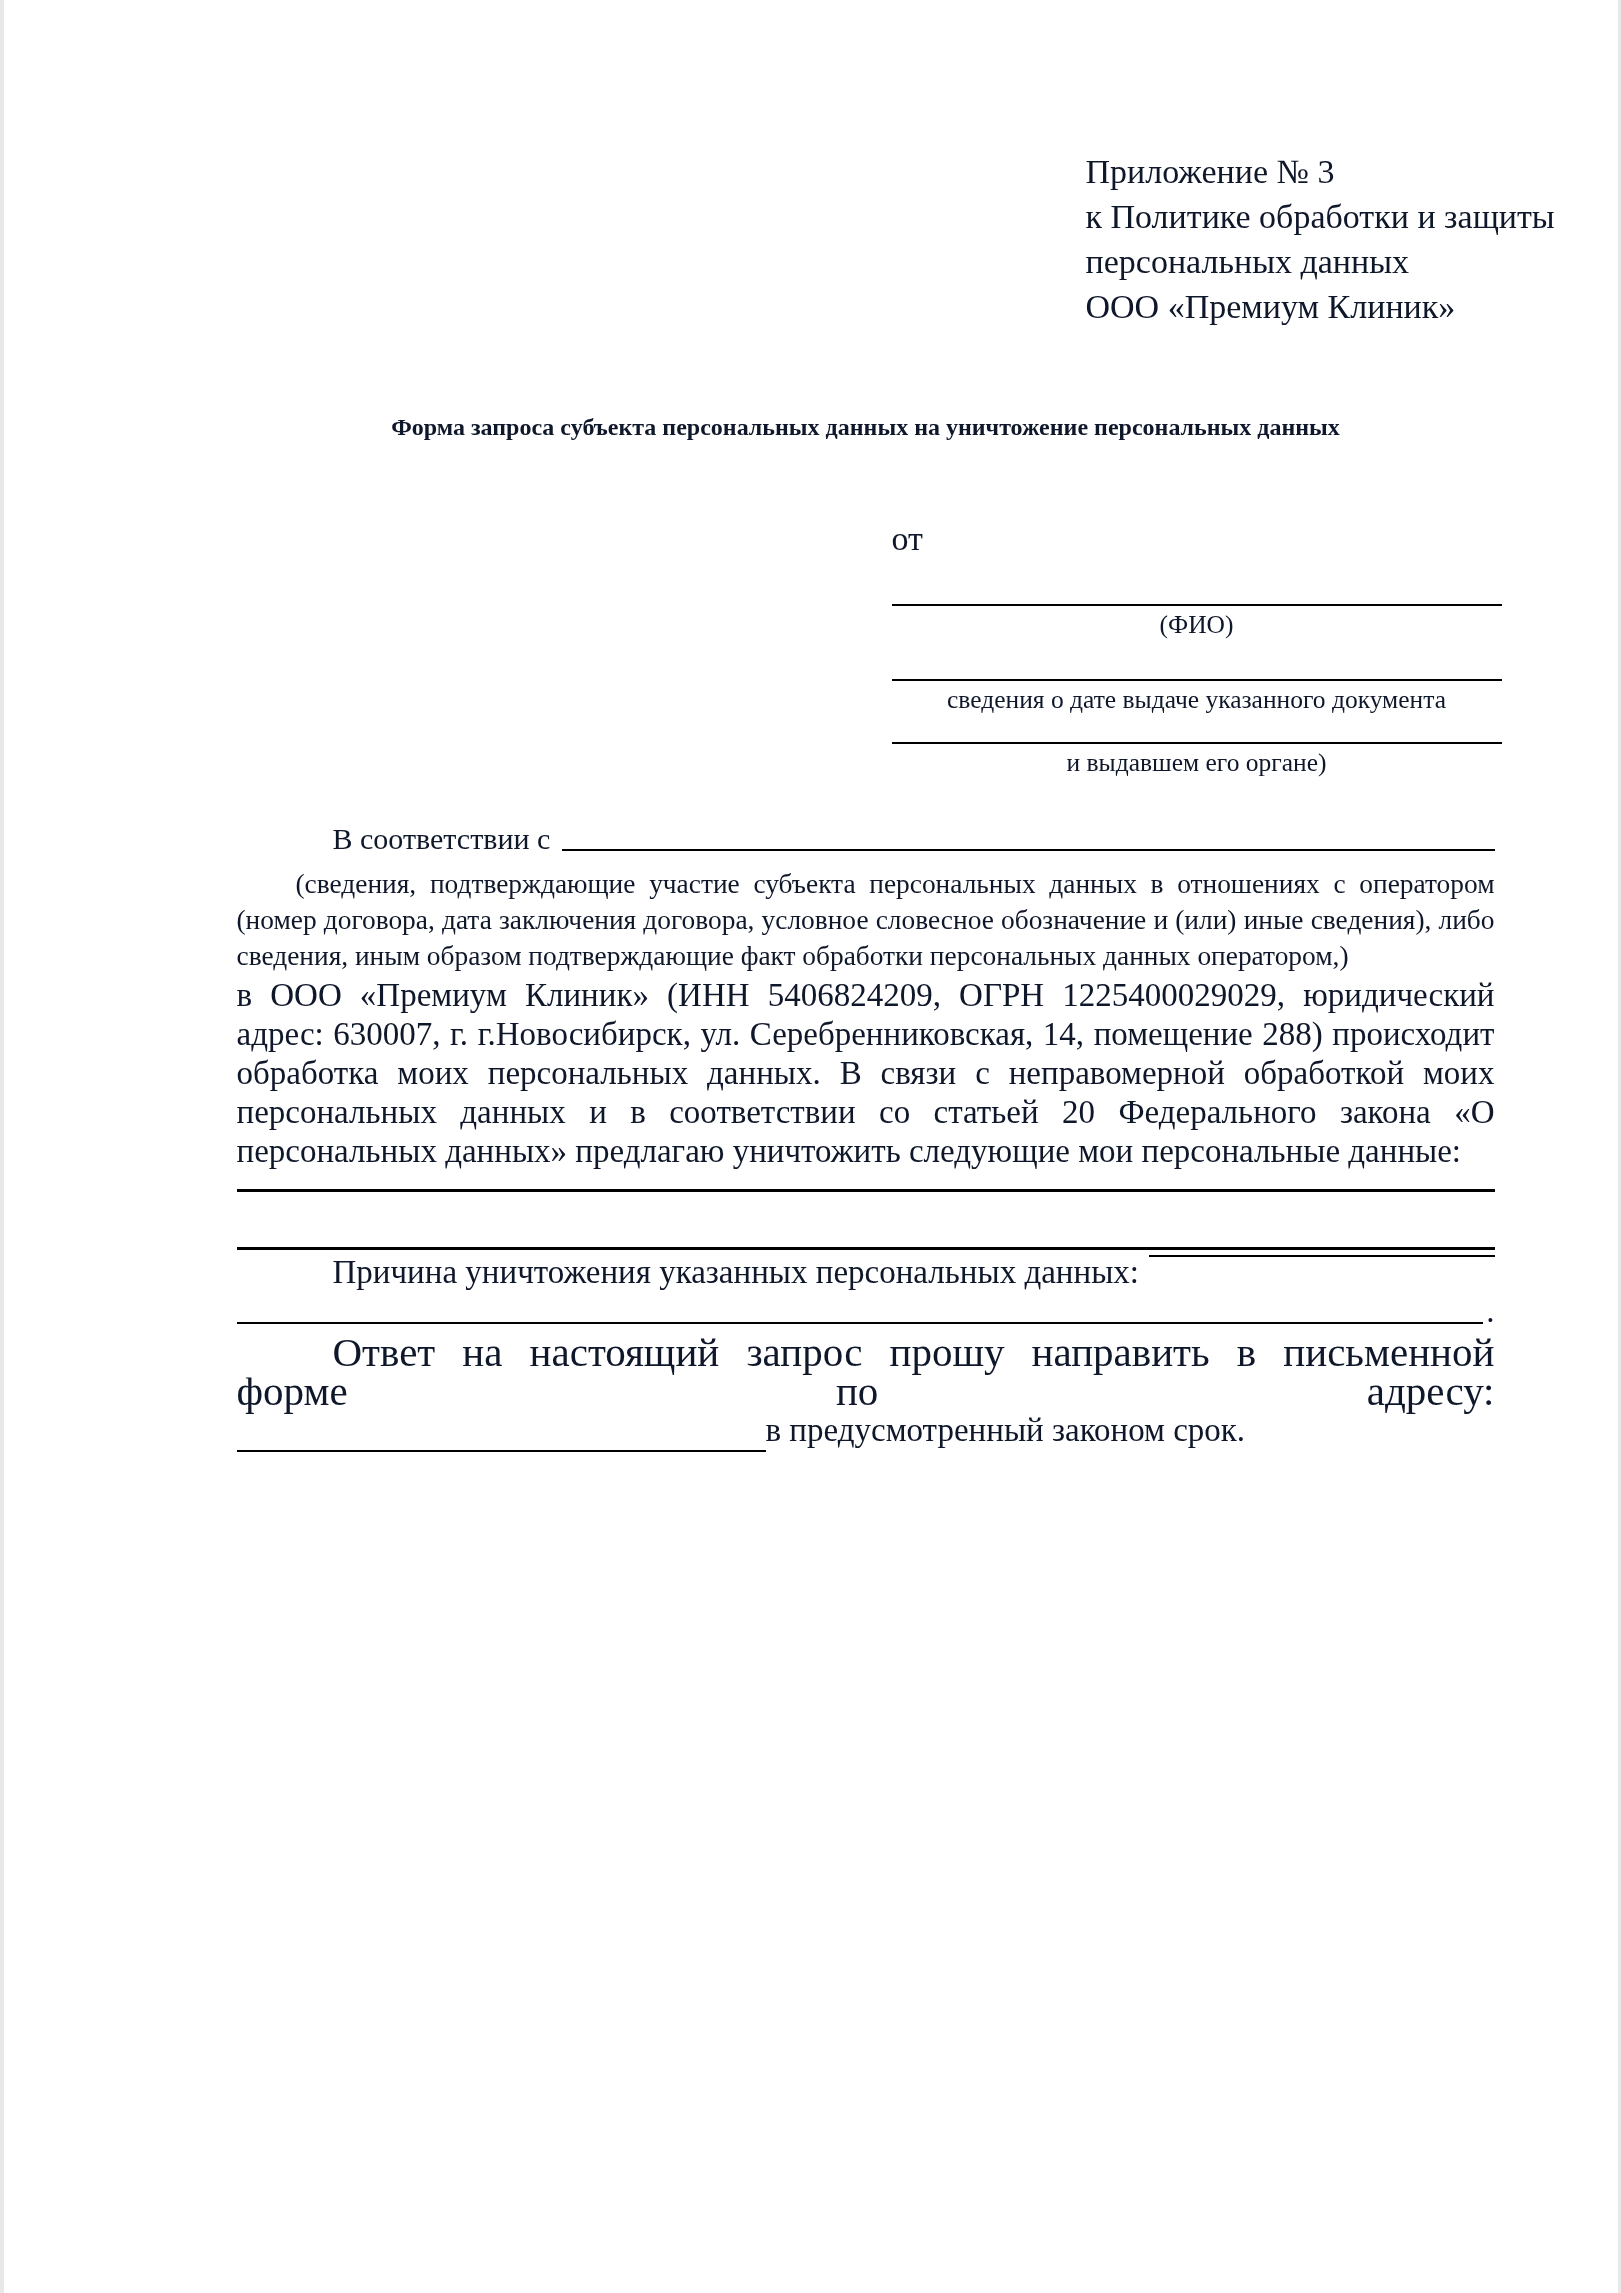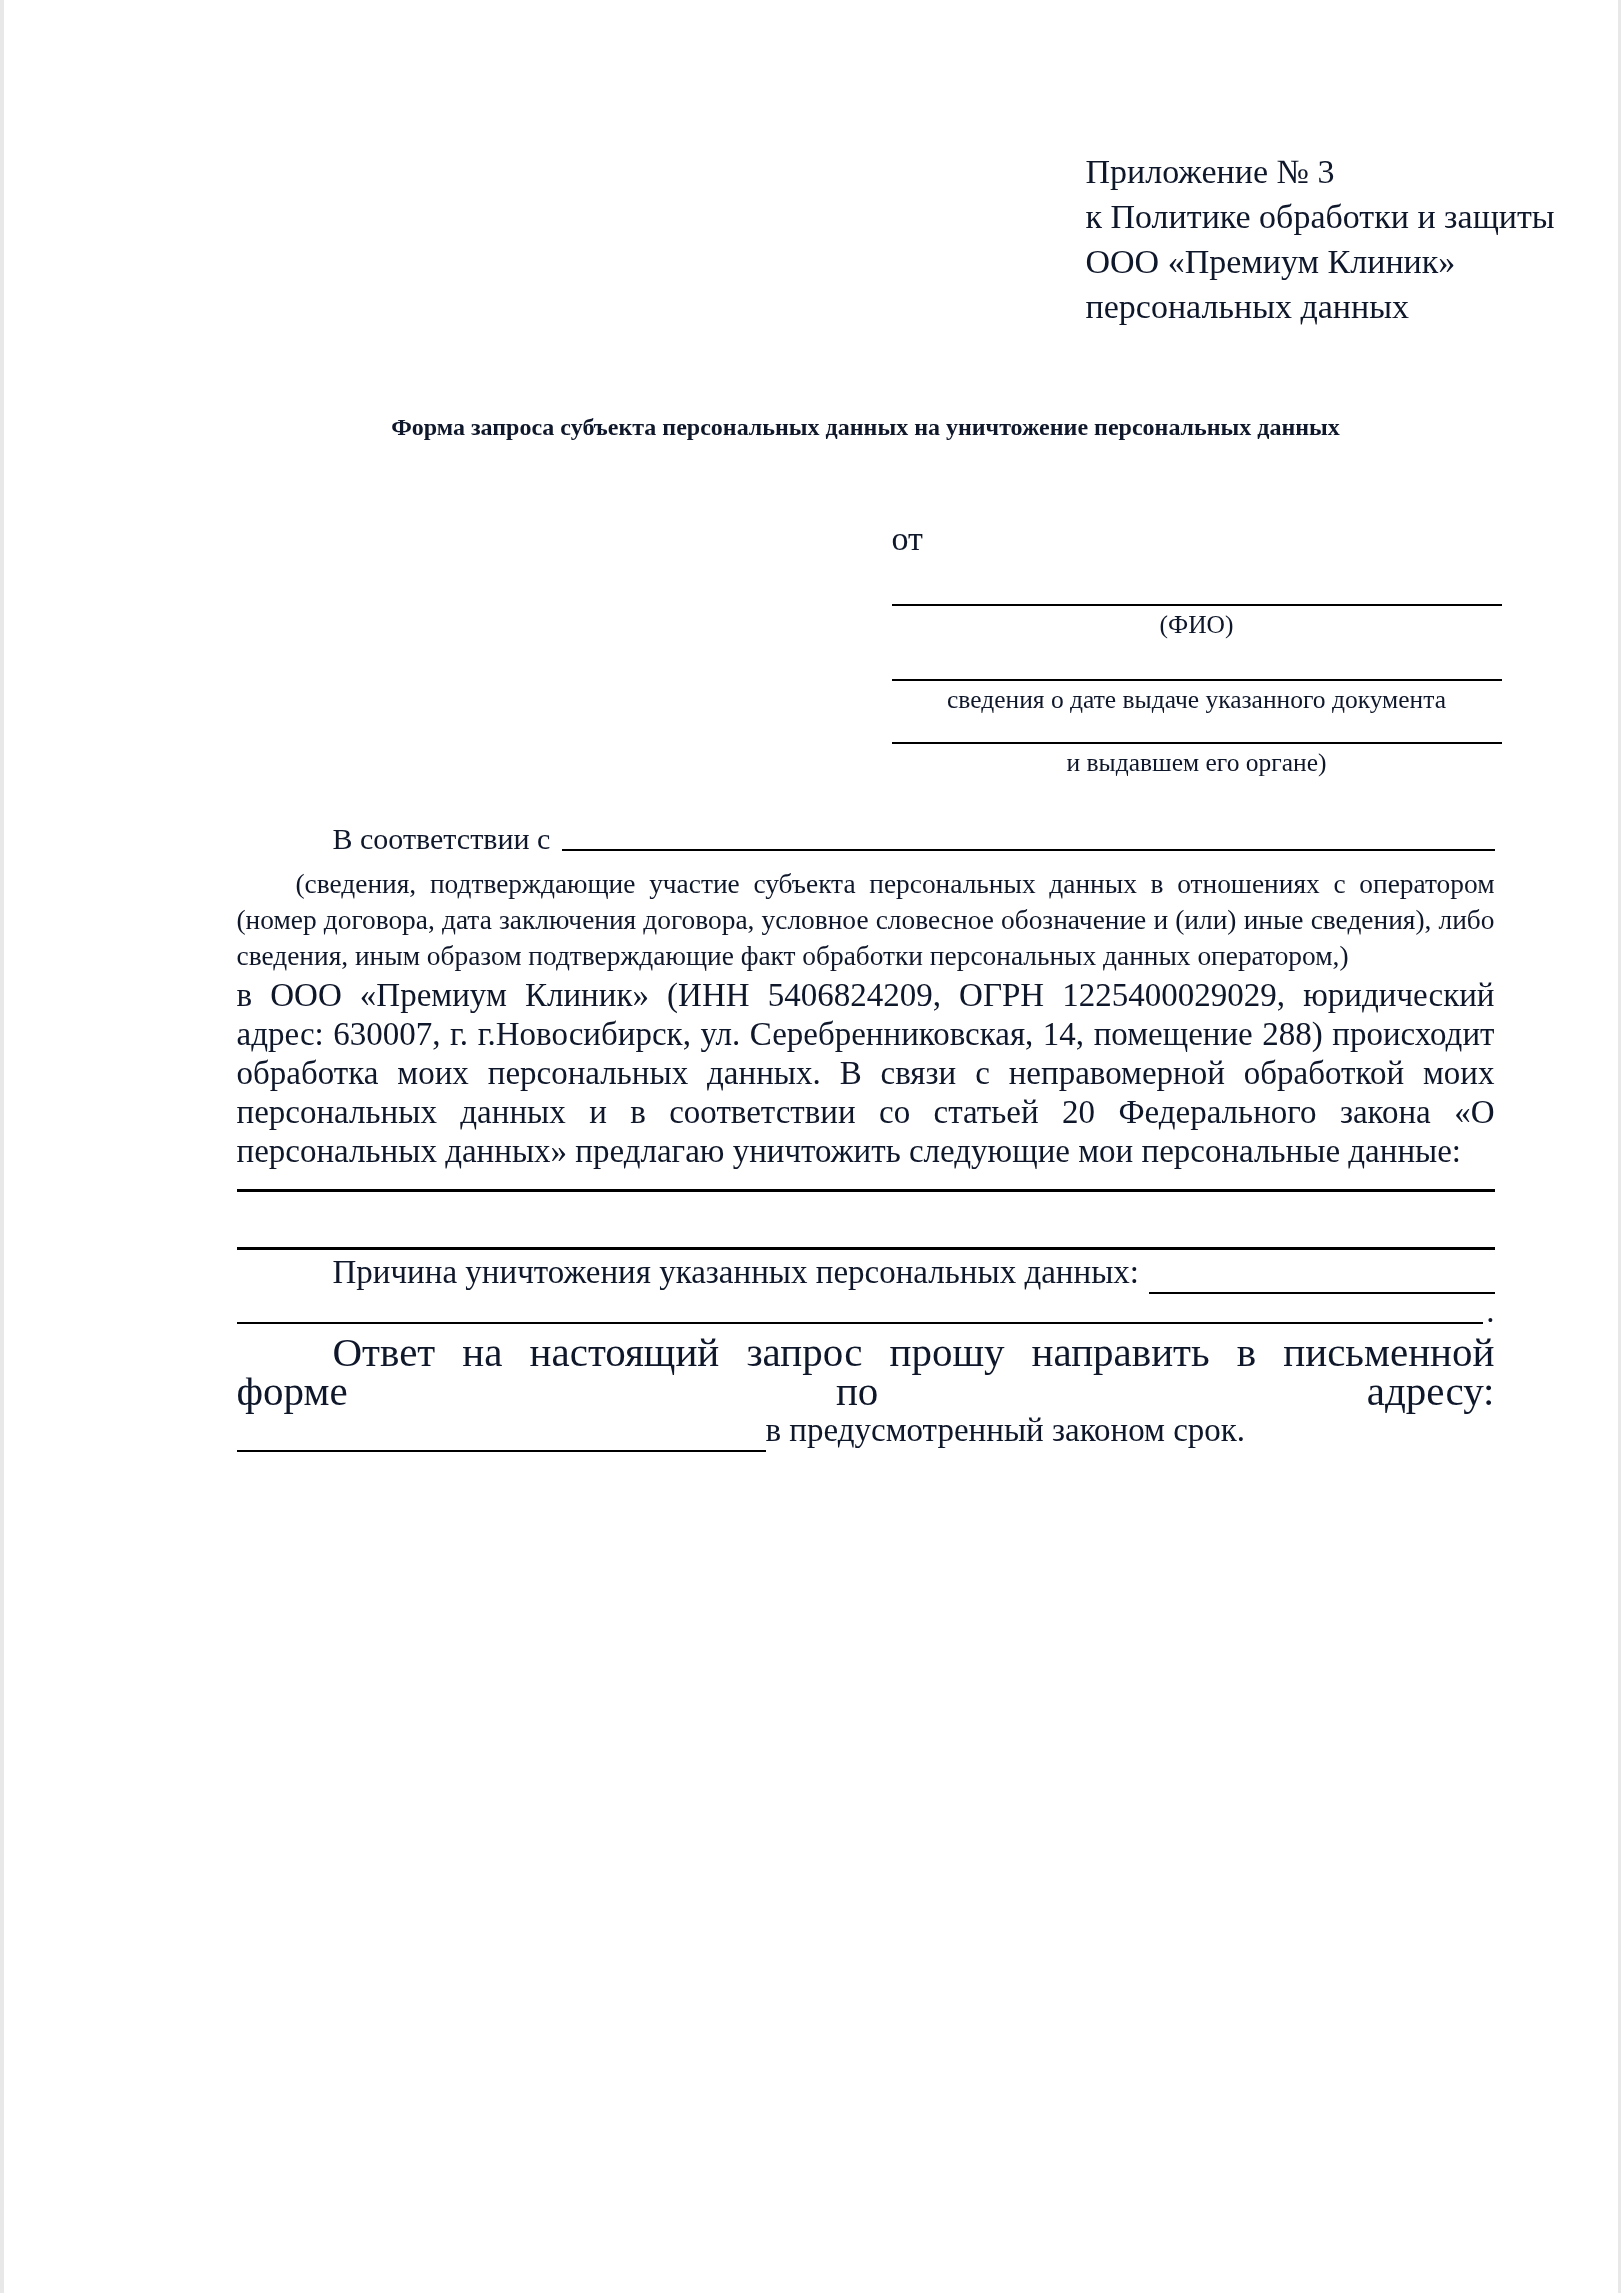--- a/index.html
+++ b/index.html
@@ -99,21 +99,21 @@
   .rule {
     border-bottom: 3.9px solid #000;
     height: 0;
   }
   .rule-a { margin-top: 17.6px; }
   .rule-b { margin-top: 55px; }
 
   
   .reason-row {
     display: flex;
-    align-items: flex-end;
+    align-items: flex-start;
     margin-top: 3.9px;
     font-size: 33px;
     line-height: 39px;
   }
   .reason-row .reason-label {
     margin-left: 96px;
     white-space: nowrap;
     padding-right: 9.8px;
   }
   .reason-cont-row {
@@ -167,22 +167,22 @@
   .sig-row .sig-caption { white-space: nowrap; }
 </style>
 </head>
 <body>
 
 <div class="page">
 
   <div class="appendix">
     <div>Приложение № 3</div>
     <div>к Политике обработки и защиты</div>
+    <div>персональных данных</div>
     <div>ООО «Премиум Клиник»</div>
-    <div>персональных данных</div>
   </div>
 
   <div class="doc-title">Форма запроса субъекта персональных данных на уничтожение персональных данных</div>
 
   <div class="addressee">
     <div>от</div>
 
     <div class="field fld-1">
       <div class="fill-line"></div>
       <div class="caption">(ФИО)</div>

